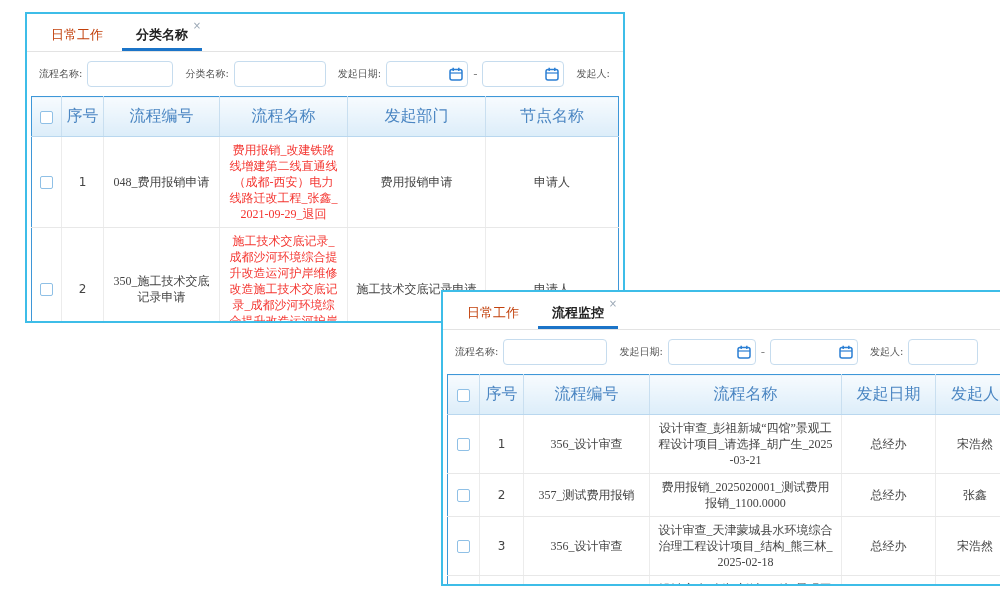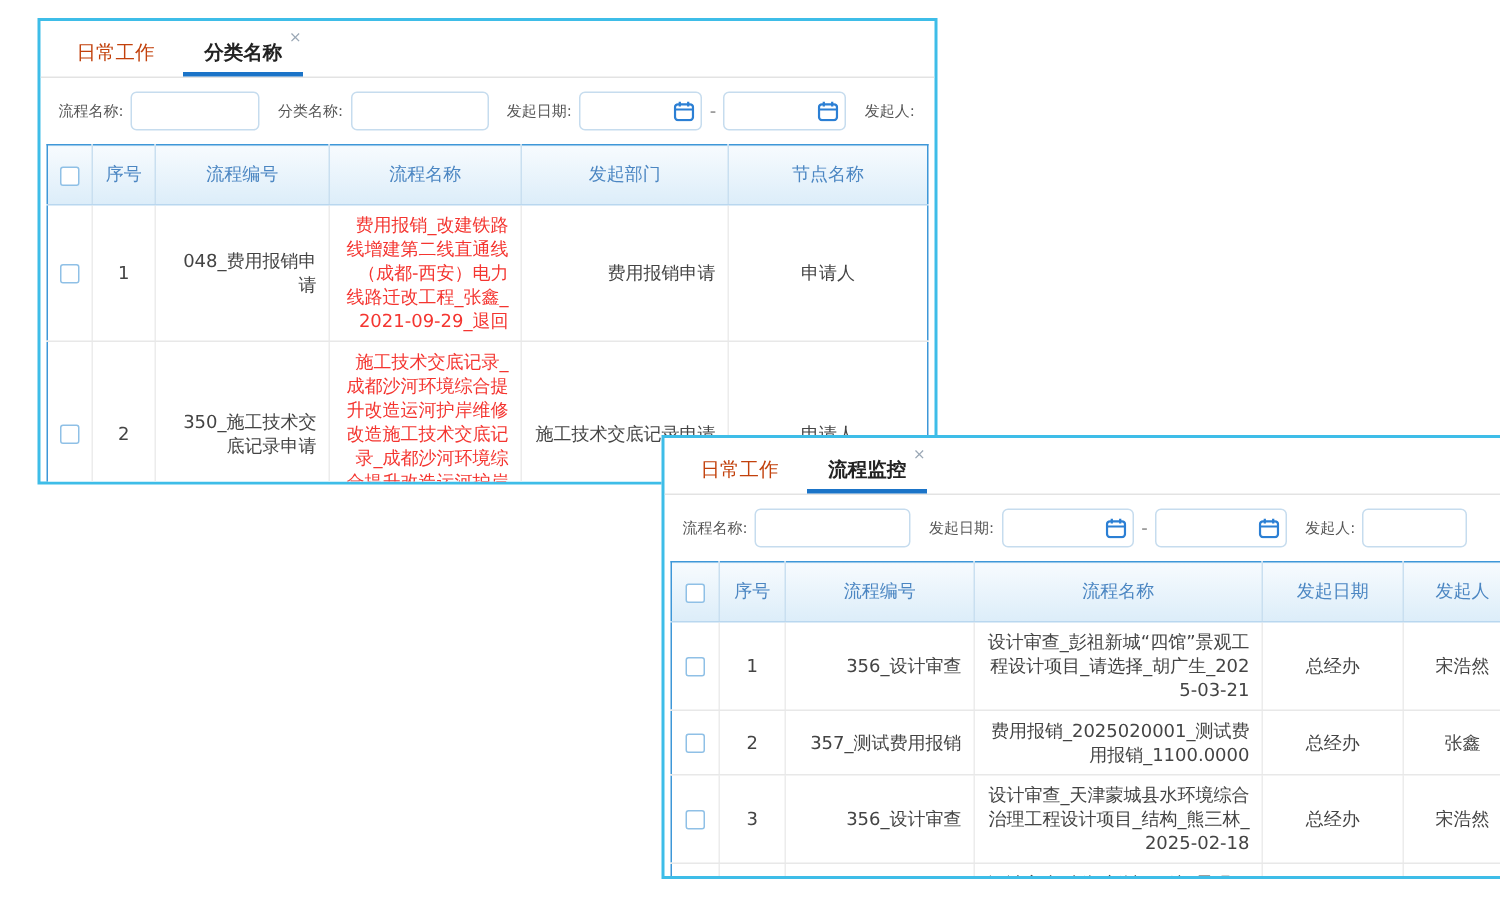--- a/index.html
+++ b/index.html
@@ -28,29 +28,29 @@
             outline:none; padding:0 6px; font-size:12px; color:#333; flex:0 0 auto; }
   .datewrap { position:relative; flex:0 0 auto; }
   .datewrap .tinput { width:100%; padding-right:22px; }
   .cal-icon { position:absolute; right:5px; top:6px; width:14px; height:14px; }
   .rsep { color:#888; font-size:12px; flex:0 0 auto; }
 
   
   table { border-collapse:collapse; table-layout:fixed; width:calc(100% - 8px);
           margin:1px 4px 0 4px; border:1.5px solid #3e97d8; }
   thead th { background:linear-gradient(#f7fbfe,#dcedf9); color:#4b86c2; font-weight:normal;
-             font-size:12px; height:40px; border-right:1px solid #c9dff0;
+             font-size:16px; height:40px; border-right:1px solid #c9dff0;
              border-bottom:1px solid #b9d7ef; text-align:center; }
   thead th:last-child, tbody td:last-child { border-right:none; }
   tbody td { font-size:12px; color:#444; padding:5px 8px; line-height:16px;
              border-right:1px solid #ececec; border-bottom:1px solid #e8e8e8;
              word-break:break-all; vertical-align:middle; background:#fff; }
   tbody tr:last-child td { border-bottom:none; }
   td.al-c, th.al-c { text-align:center; }
-  td.al-l { text-align:right; }
+  td.al-l { text-align:center;font-family:Liberation Serif, serif; }
   td.red { color:#f43530; }
   .checkbox { display:inline-block; width:13px; height:13px; border:1px solid #8fc0e6;
               border-radius:2px; background:#fff; vertical-align:middle; cursor:pointer; }
 </style>
 </head>
 <body>
 
 <div class="stage">
 
   <div class="panel panel1">

